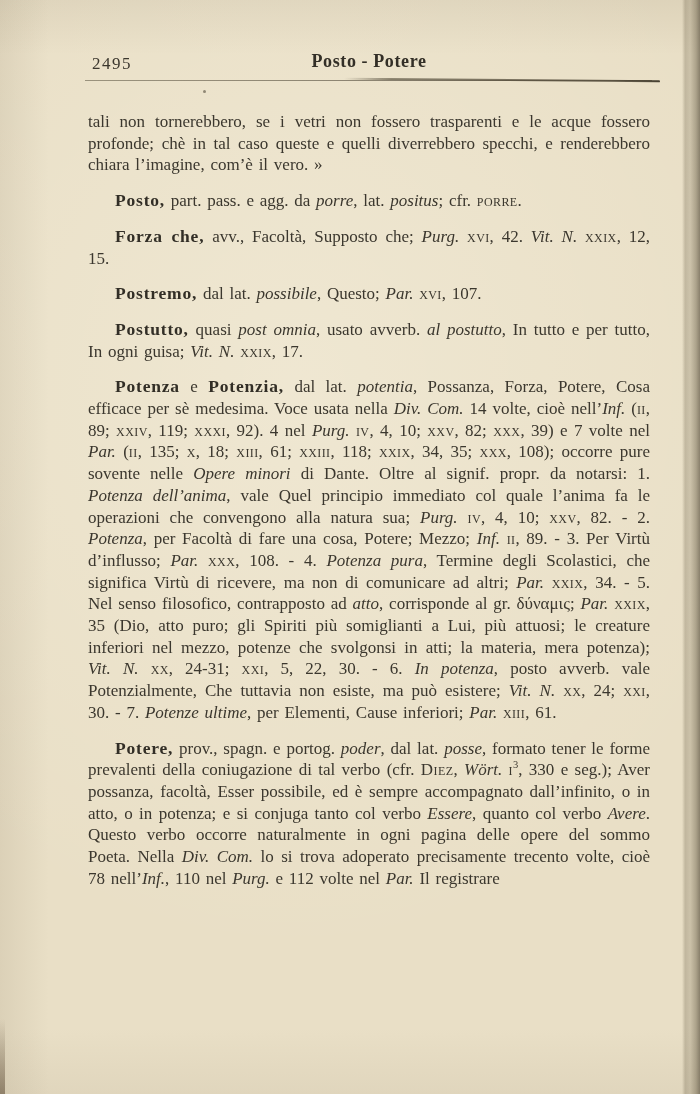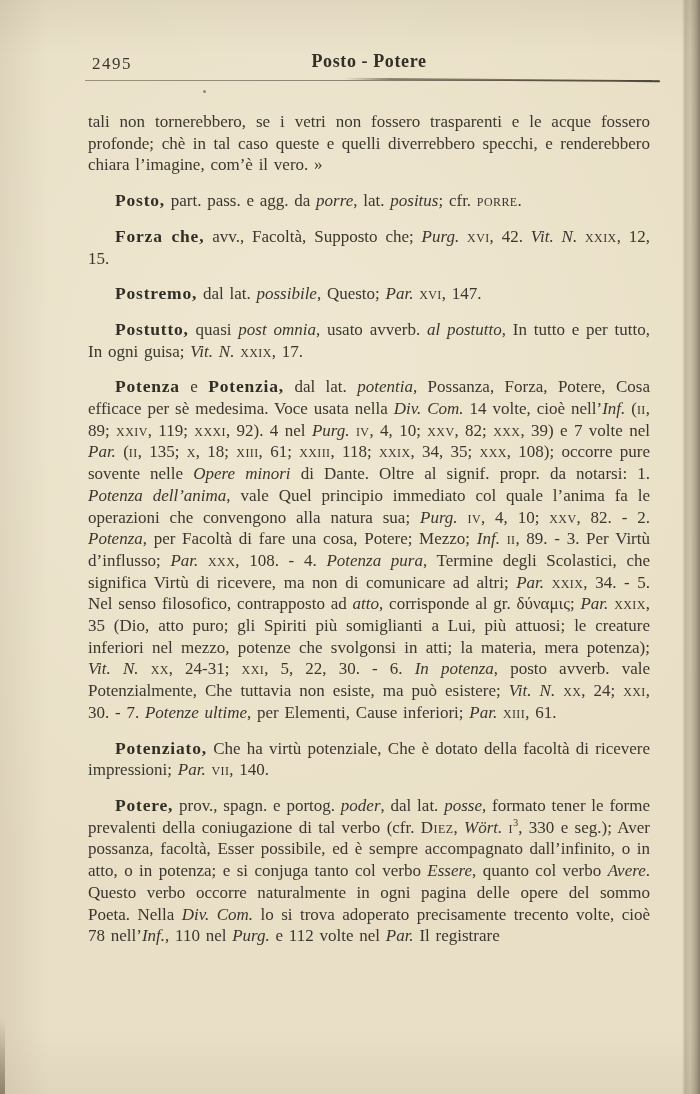--- a/index.html
+++ b/index.html
@@ -73,22 +73,21 @@
   <div class="header-pagenum">2495</div>
   <div class="header-title">Posto - Potere</div>
   <div class="header-rule"></div>
   <div class="header-rule-heavy"></div>
   <div class="speck"></div>
 
   <div class="body-text">
       <p><span class="seg-r">tali non tornerebbero, se i vetri non fossero trasparenti e le acque fossero profonde; chè in tal caso queste e quelli diverrebbero specchi, e renderebbero chiara l’imagine, com’è il vero. »</span></p>
       <p class="indent"><span class="seg-b">Posto,</span><span class="seg-r"> part. pass. e agg. da </span><span class="seg-i">porre</span><span class="seg-r">, lat. </span><span class="seg-i">positus</span><span class="seg-r">; cfr. </span><span class="seg-sc">porre</span><span class="seg-r">.</span></p>
       <p class="indent"><span class="seg-b">Forza che,</span><span class="seg-r"> avv., Facoltà, Supposto che; </span><span class="seg-i">Purg.</span><span class="seg-r"> </span><span class="seg-sc">xvi</span><span class="seg-r">, 42. </span><span class="seg-i">Vit. N.</span><span class="seg-r"> </span><span class="seg-sc">xxix</span><span class="seg-r">, 12, 15.</span></p>
-      <p class="indent"><span class="seg-b">Postremo,</span><span class="seg-r"> dal lat. </span><span class="seg-i">possibile</span><span class="seg-r">, Questo; </span><span class="seg-i">Par.</span><span class="seg-r"> </span><span class="seg-sc">xvi</span><span class="seg-r">, 147.</span></p>
+      <p class="indent"><span class="seg-b">Postremo,</span><span class="seg-r"> dal lat. </span><span class="seg-i">possibile</span><span class="seg-r">, Questo; </span><span class="seg-i">Par.</span><span class="seg-r"> </span><span class="seg-sc">xvi</span><span class="seg-r">, 107.</span></p>
       <p class="indent"><span class="seg-b">Postutto,</span><span class="seg-r"> quasi </span><span class="seg-i">post omnia</span><span class="seg-r">, usato avverb. </span><span class="seg-i">al postutto</span><span class="seg-r">, In tutto e per tutto, In ogni guisa; </span><span class="seg-i">Vit. N.</span><span class="seg-r"> </span><span class="seg-sc">xxix</span><span class="seg-r">, 17.</span></p>
       <p class="indent"><span class="seg-b">Potenza</span><span class="seg-r"> e </span><span class="seg-b">Potenzia,</span><span class="seg-r"> dal lat. </span><span class="seg-i">potentia</span><span class="seg-r">, Possanza, Forza, Potere, Cosa efficace per sè medesima. Voce usata nella </span><span class="seg-i">Div. Com.</span><span class="seg-r"> 14 volte, cioè nell’</span><span class="seg-i">Inf.</span><span class="seg-r"> (</span><span class="seg-sc">ii</span><span class="seg-r">, 89; </span><span class="seg-sc">xxiv</span><span class="seg-r">, 119; </span><span class="seg-sc">xxxi</span><span class="seg-r">, 92). 4 nel </span><span class="seg-i">Purg.</span><span class="seg-r"> </span><span class="seg-sc">iv</span><span class="seg-r">, 4, 10; </span><span class="seg-sc">xxv</span><span class="seg-r">, 82; </span><span class="seg-sc">xxx</span><span class="seg-r">, 39) e 7 volte nel </span><span class="seg-i">Par.</span><span class="seg-r"> (</span><span class="seg-sc">ii</span><span class="seg-r">, 135; </span><span class="seg-sc">x</span><span class="seg-r">, 18; </span><span class="seg-sc">xiii</span><span class="seg-r">, 61; </span><span class="seg-sc">xxiii</span><span class="seg-r">, 118; </span><span class="seg-sc">xxix</span><span class="seg-r">, 34, 35; </span><span class="seg-sc">xxx</span><span class="seg-r">, 108); occorre pure sovente nelle </span><span class="seg-i">Opere minori</span><span class="seg-r"> di Dante. Oltre al signif. propr. da notarsi: 1. </span><span class="seg-i">Potenza dell’anima</span><span class="seg-r">, vale Quel principio immediato col quale l’anima fa le operazioni che convengono alla natura sua; </span><span class="seg-i">Purg.</span><span class="seg-r"> </span><span class="seg-sc">iv</span><span class="seg-r">, 4, 10; </span><span class="seg-sc">xxv</span><span class="seg-r">, 82. - 2. </span><span class="seg-i">Potenza</span><span class="seg-r">, per Facoltà di fare una cosa, Potere; Mezzo; </span><span class="seg-i">Inf.</span><span class="seg-r"> </span><span class="seg-sc">ii</span><span class="seg-r">, 89. - 3. Per Virtù d’influsso; </span><span class="seg-i">Par.</span><span class="seg-r"> </span><span class="seg-sc">xxx</span><span class="seg-r">, 108. - 4. </span><span class="seg-i">Potenza pura</span><span class="seg-r">, Termine degli Scolastici, che significa Virtù di ricevere, ma non di comunicare ad altri; </span><span class="seg-i">Par.</span><span class="seg-r"> </span><span class="seg-sc">xxix</span><span class="seg-r">, 34. - 5. Nel senso filosofico, contrapposto ad </span><span class="seg-i">atto</span><span class="seg-r">, corrisponde al gr. δύναμις; </span><span class="seg-i">Par.</span><span class="seg-r"> </span><span class="seg-sc">xxix</span><span class="seg-r">, 35 (Dio, atto puro; gli Spiriti più somiglianti a Lui, più attuosi; le creature inferiori nel mezzo, potenze che svolgonsi in atti; la materia, mera potenza); </span><span class="seg-i">Vit. N.</span><span class="seg-r"> </span><span class="seg-sc">xx</span><span class="seg-r">, 24-31; </span><span class="seg-sc">xxi</span><span class="seg-r">, 5, 22, 30. - 6. </span><span class="seg-i">In potenza</span><span class="seg-r">, posto avverb. vale Potenzialmente, Che tuttavia non esiste, ma può esistere; </span><span class="seg-i">Vit. N.</span><span class="seg-r"> </span><span class="seg-sc">xx</span><span class="seg-r">, 24; </span><span class="seg-sc">xxi</span><span class="seg-r">, 30. - 7. </span><span class="seg-i">Potenze ultime</span><span class="seg-r">, per Elementi, Cause inferiori; </span><span class="seg-i">Par.</span><span class="seg-r"> </span><span class="seg-sc">xiii</span><span class="seg-r">, 61.</span></p>
-      <p class="indent"><span class="seg-b">Potenziato,</span><span class="seg-r"> Che ha virtù potenziale, Che è dotato della facoltà di ricevere impressioni; </span><span class="seg-i">Par.</span><span class="seg-r"> </span><span class="seg-sc">vii</span><span class="seg-r">, 140.</span></p>
       <p class="indent"><span class="seg-b">Potere,</span><span class="seg-r"> prov., spagn. e portog. </span><span class="seg-i">poder</span><span class="seg-r">, dal lat. </span><span class="seg-i">posse</span><span class="seg-r">, formato tener le forme prevalenti della coniugazione di tal verbo (cfr. </span><span class="seg-sc">Diez</span><span class="seg-r">, </span><span class="seg-i">Wört.</span><span class="seg-r"> </span><span class="seg-sc">i</span><span class="seg-sup">3</span><span class="seg-r">, 330 e seg.); Aver possanza, facoltà, Esser possibile, ed è sempre accompagnato dall’infinito, o in atto, o in potenza; e si conjuga tanto col verbo </span><span class="seg-i">Essere</span><span class="seg-r">, quanto col verbo </span><span class="seg-i">Avere</span><span class="seg-r">. Questo verbo occorre naturalmente in ogni pagina delle opere del sommo Poeta. Nella </span><span class="seg-i">Div. Com.</span><span class="seg-r"> lo si trova adoperato precisamente trecento volte, cioè 78 nell’</span><span class="seg-i">Inf.</span><span class="seg-r">, 110 nel </span><span class="seg-i">Purg.</span><span class="seg-r"> e 112 volte nel </span><span class="seg-i">Par.</span><span class="seg-r"> Il registrare</span></p>
     </div>
 
   <div class="right-edge"></div>
   <div class="left-sliver"></div>
 </div>
 
 </body></html>

